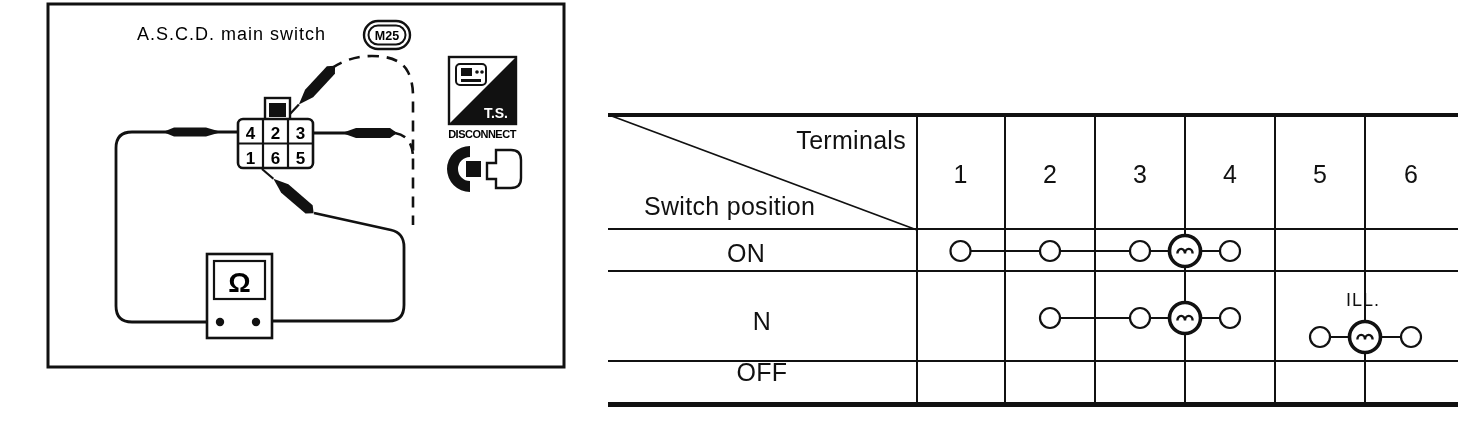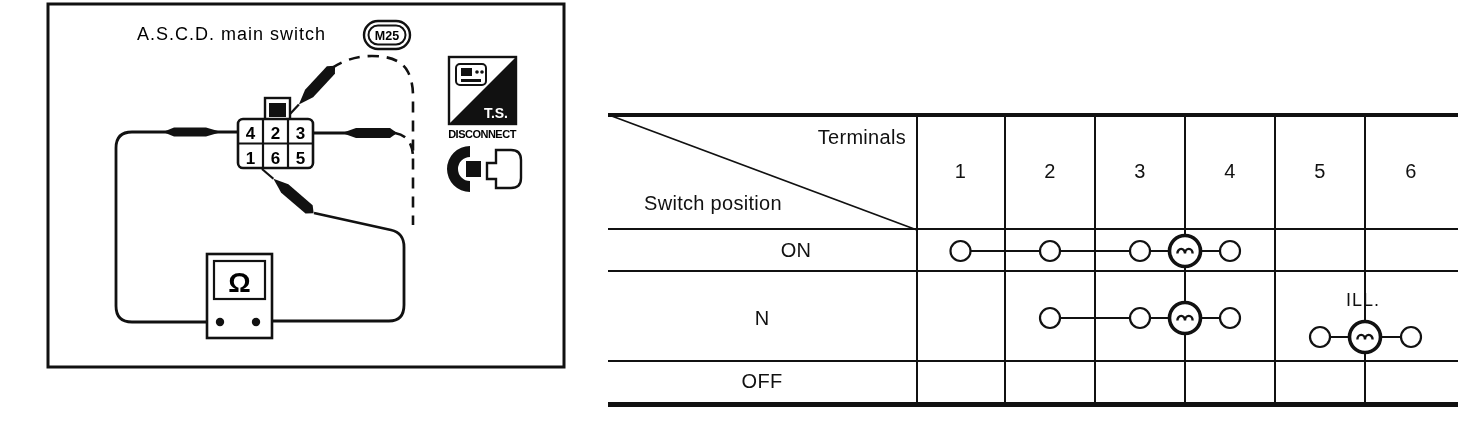--- a/index.html
+++ b/index.html
@@ -1,20 +1,20 @@
 <!DOCTYPE html>
 <html><head>
 <meta charset="utf-8">
 <style>
   html,body{margin:0;padding:0;background:#e8e8e8;}
   .canvas{position:relative;width:1472px;height:422px;background:#ffffff;overflow:hidden;
           font-family:"Liberation Sans",sans-serif;color:#111;}
   .abs{position:absolute;}
   .hline,.vline{position:absolute;background:#111;}
-  .tlabel{position:absolute;font-size:20px;letter-spacing:.3px;white-space:nowrap;}
+  .tlabel{position:absolute;font-size:25px;letter-spacing:.3px;white-space:nowrap;}
   .center{text-align:center;}
   svg text{font-family:"Liberation Sans",sans-serif;}
 </style>
 </head>
 <body>
 
 <div class="canvas">
 
   <svg class="abs" style="left:0;top:0" width="600" height="422" viewBox="0 0 600 422">
 
@@ -109,23 +109,23 @@
     <div class="tlabel" style="left:640px;top:126px;width:266px;text-align:right">Terminals</div>
     <div class="tlabel" style="left:644px;top:192px">Switch position</div>
 
     <div class="tlabel center" style="left:916px;top:160px;width:89px">1</div>
     <div class="tlabel center" style="left:1005px;top:160px;width:90px">2</div>
     <div class="tlabel center" style="left:1095px;top:160px;width:90px">3</div>
     <div class="tlabel center" style="left:1185px;top:160px;width:90px">4</div>
     <div class="tlabel center" style="left:1275px;top:160px;width:90px">5</div>
     <div class="tlabel center" style="left:1365px;top:160px;width:92px">6</div>
 
-    <div class="tlabel center" style="left:642px;top:239px;width:308px">ON</div>
+    <div class="tlabel center" style="left:592px;top:239px;width:308px">ON</div>
     <div class="tlabel center" style="left:608px;top:307px;width:308px">N</div>
-    <div class="tlabel center" style="left:608px;top:370px;width:308px">OFF</div>
+    <div class="tlabel center" style="left:608px;top:358px;width:308px">OFF</div>
 
     <svg id="continuity-layer" class="abs" style="left:0;top:0;pointer-events:none" width="1472" height="422" viewBox="0 0 1472 422">
         <line x1="960.5" y1="251" x2="1230" y2="251" stroke="#111" stroke-width="2.2"></line>
         <circle cx="960.5" cy="251" r="10" fill="#fff" stroke="#111" stroke-width="2.2"></circle>
         <circle cx="1050" cy="251" r="10" fill="#fff" stroke="#111" stroke-width="2.2"></circle>
         <circle cx="1140" cy="251" r="10" fill="#fff" stroke="#111" stroke-width="2.2"></circle>
         <circle cx="1230" cy="251" r="10" fill="#fff" stroke="#111" stroke-width="2.2"></circle>
         <circle cx="1185" cy="251" r="15.5" fill="#fff" stroke="#111" stroke-width="3.6"></circle>
         <path d="M1177.4,253.5 a3.8,4.6 0 1 1 7.6,0 a3.8,4.6 0 1 1 7.6,0" fill="none" stroke="#111" stroke-width="2.4"></path>
         <line x1="1050" y1="318" x2="1230" y2="318" stroke="#111" stroke-width="2.2"></line>

